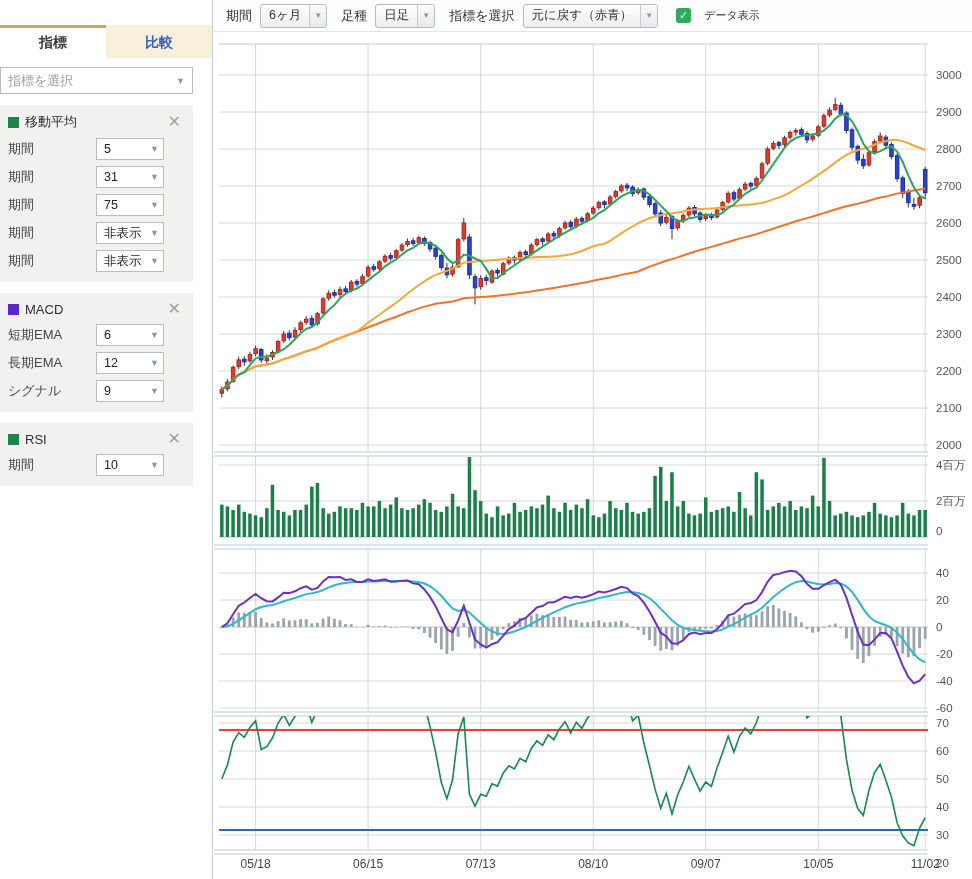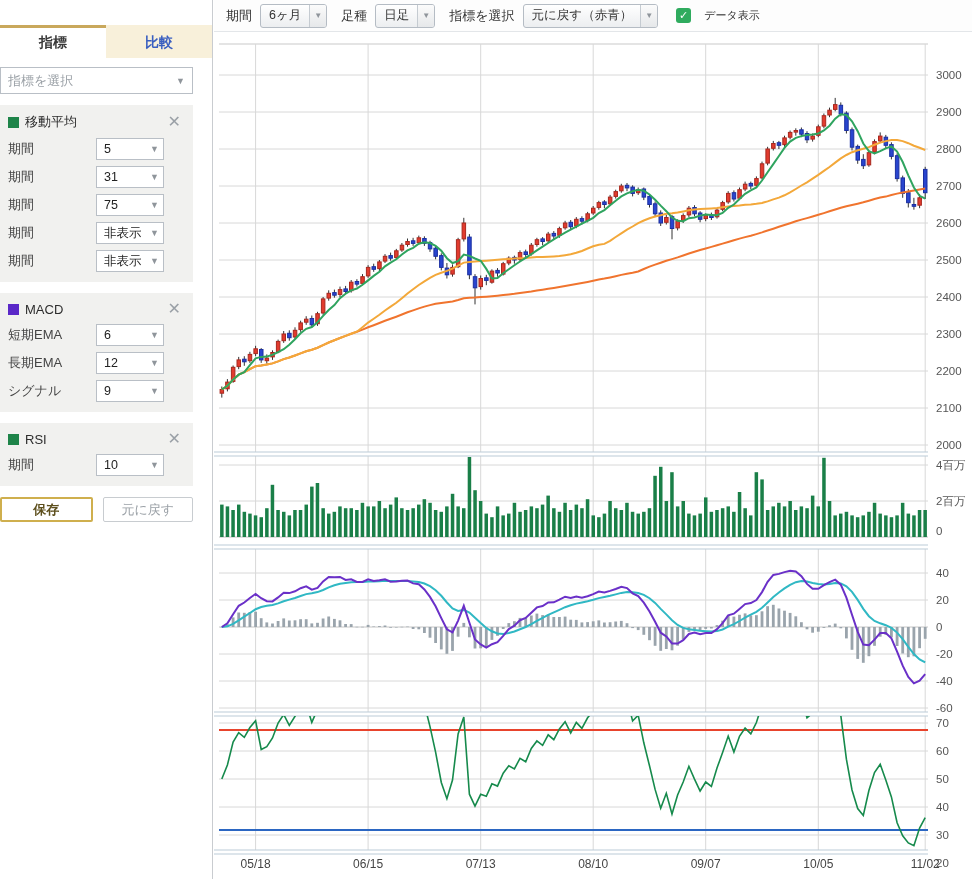--- a/index.html
+++ b/index.html
@@ -132,24 +132,20 @@
       </div>
       <div class="row">
         <span class="row-label">期間</span>
         <div class="mini-select">
             <span>10</span>
             <span class="caret">▼</span>
           </div>
       </div>
     </div>
 
-    <div class="btn-row">
-      <div class="btn save">保存</div>
-      <div class="btn reset">元に戻す</div>
-    </div>
   </div>
 
   <div id="main">
     <div id="toolbar">
       <span class="tb-label">期間</span>
       <div class="dd">
         <span class="dd-val">6ヶ月</span>
         <span class="dd-btn">▼</span>
       </div>
       <span class="tb-label">足種</span>

